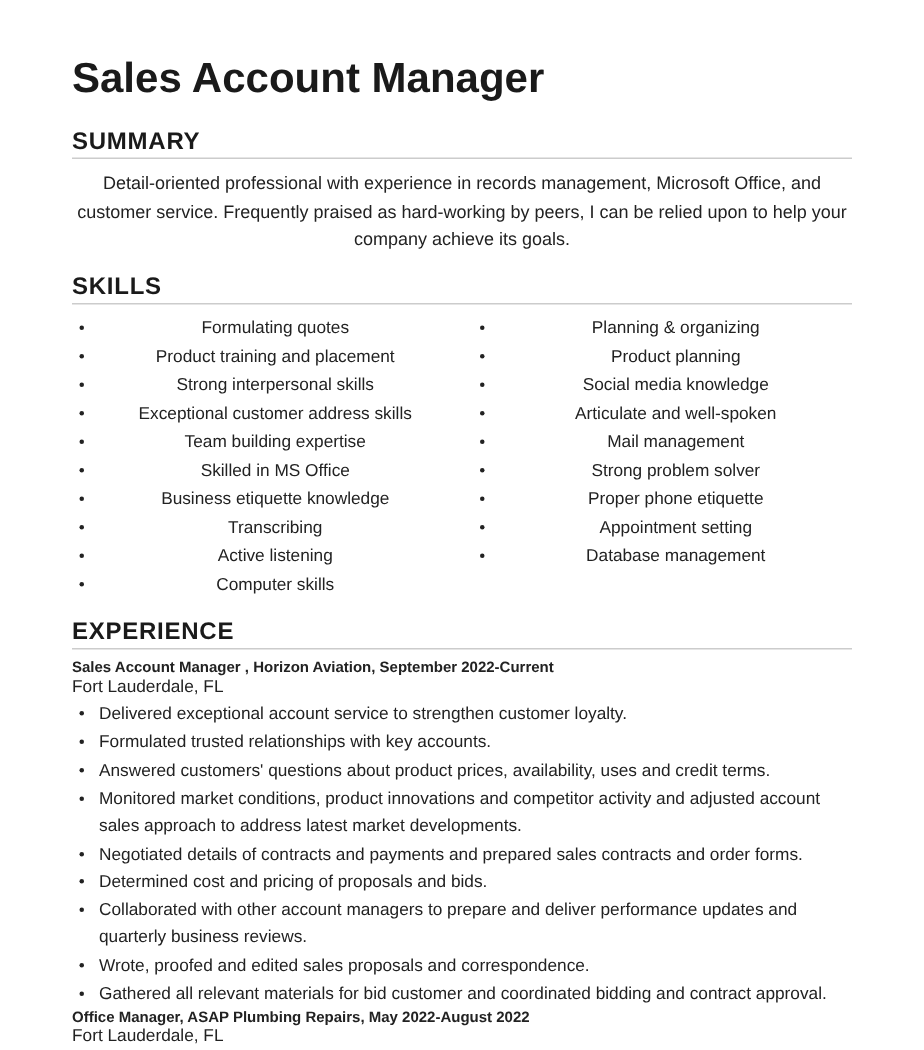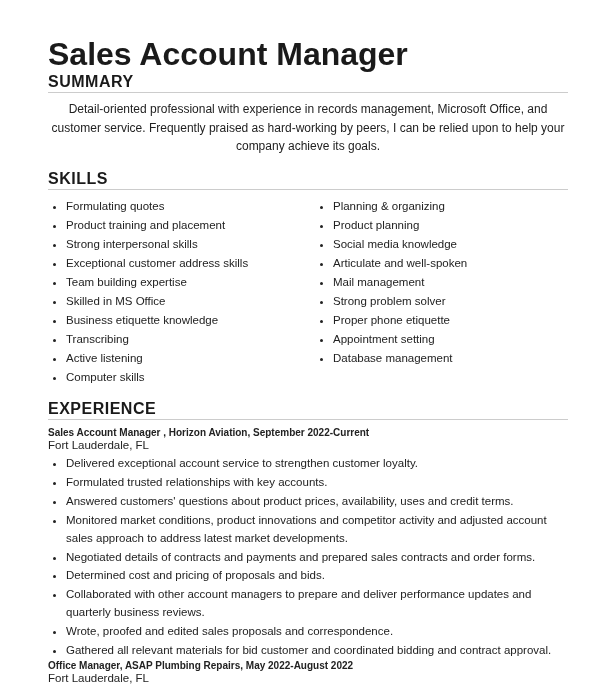--- a/index.html
+++ b/index.html
@@ -16,23 +16,24 @@
       font-family: Arial, sans-serif;
     }
     .page {
       width: 616px;
       min-height: 700px;
       background: #ffffff;
       padding: 36px 48px 36px 48px;
       overflow: hidden;
     }
     .resume-title {
-      font-size: 32px;
+      font-size: 28px;
       font-weight: bold;
       color: #1a1a1a;
+      margin-bottom: 18px;
     }
     .section {
       margin-bottom: 14px;
     }
     .section-heading {
       font-size: 16px;
       font-weight: bold;
       color: #1a1a1a;
       text-transform: uppercase;
       letter-spacing: 0.5px;
@@ -42,20 +43,21 @@
     }
     .summary-text {
       font-size: 12px;
       color: #222;
       line-height: 1.55;
       text-align: center;
     }
     .skills-container {
       display: flex;
       gap: 14px;
+      text-align: center;
     }
     .skills-col {
       flex: 1;
     }
     .skills-col ul {
       list-style: disc;
       padding-left: 18px;
     }
     .skills-col ul li {
       font-size: 11.5px;

